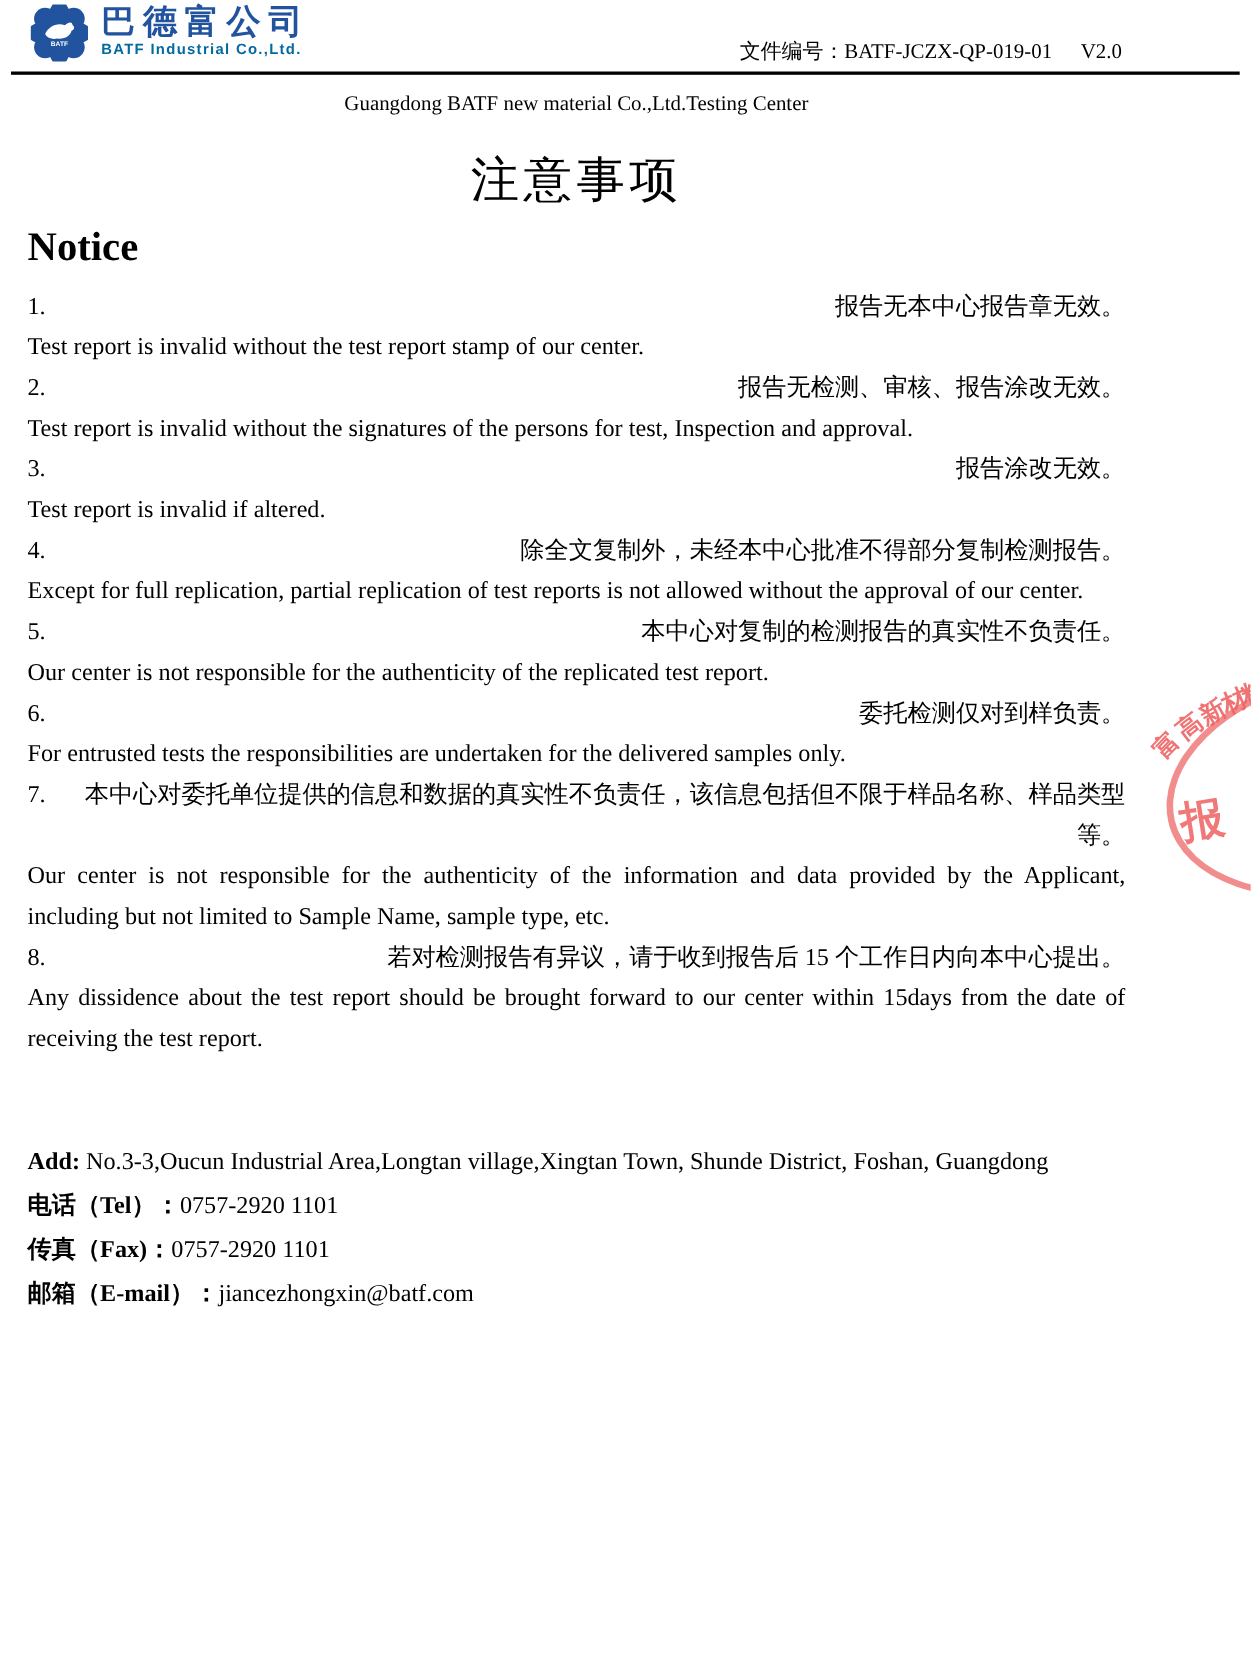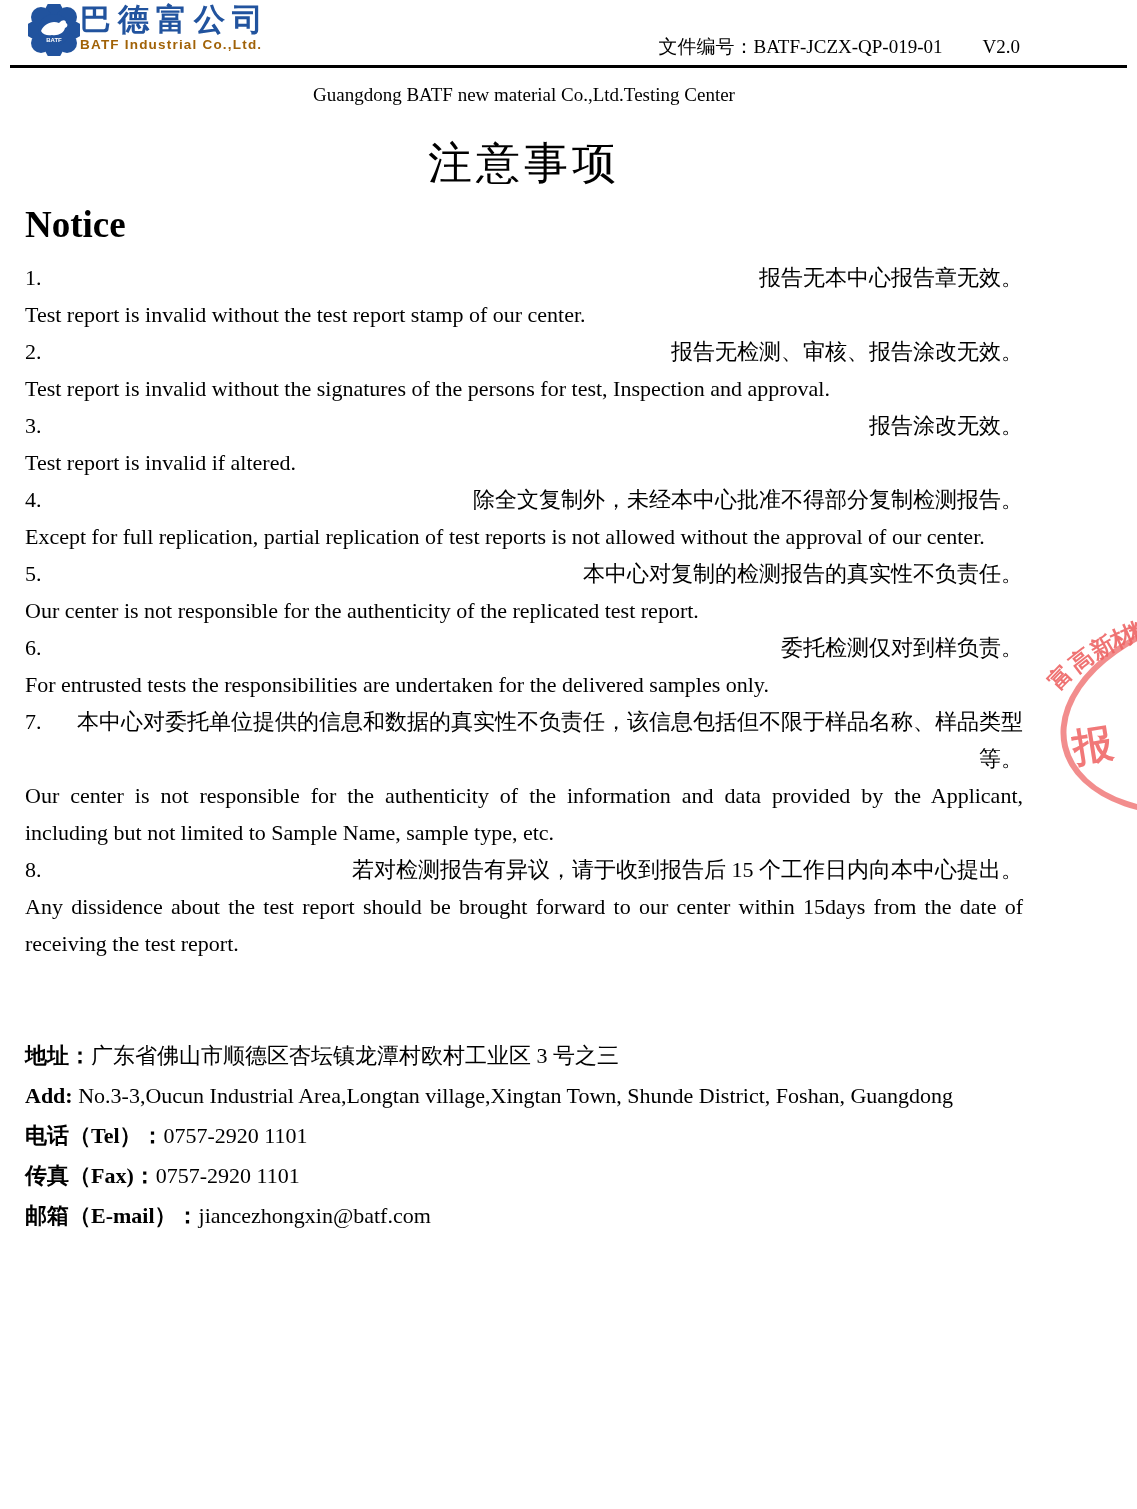--- a/index.html
+++ b/index.html
@@ -3,29 +3,29 @@
 <meta charset="utf-8">
 <style>
   html,body{margin:0;padding:0;}
   body{
     width:1137px;height:1509px;position:relative;background:#ffffff;
     overflow:hidden;
     font-family:"Liberation Serif","DejaVu Serif",serif;
     color:#000;
   }
   
-  .logo{position:absolute;left:28px;top:4px;display:flex;align-items:flex-start;gap:0;}
+  .logo{position:absolute;left:28px;top:4px;display:flex;align-items:flex-start;gap:12px;}
   .logo-text{display:flex;flex-direction:column;line-height:1;}
   .logo-zh{font-family:"Liberation Sans","DejaVu Sans",sans-serif;font-weight:bold;
            font-size:31px;color:#21539e;letter-spacing:7px;white-space:nowrap;}
   .logo-en{font-family:"Liberation Sans","DejaVu Sans",sans-serif;font-weight:bold;
-           font-size:13.5px;color:#a16207;letter-spacing:1.2px;margin-top:3px;white-space:nowrap;}
+           font-size:13.5px;color:#0369a1;letter-spacing:1.2px;margin-top:3px;white-space:nowrap;}
   .doc-number{position:absolute;left:560px;top:34px;width:460px;text-align:right;
               font-size:19px;white-space:nowrap;}
-  .doc-version{margin-left:40px;}
+  .doc-version{margin-left:26px;}
   .divider{position:absolute;left:10px;top:65px;width:1117px;height:2.5px;background:#000;}
   
   .center-name{position:absolute;left:25px;top:84px;width:998px;text-align:center;font-size:19px;}
   .title-zh{position:absolute;left:25px;top:134px;width:998px;text-align:center;
             font-size:44px;font-weight:normal;letter-spacing:4px;
             font-family:"Liberation Sans","DejaVu Sans",sans-serif;}
   .title-en{position:absolute;left:25px;top:203px;width:998px;text-align:left;
             font-size:37px;font-weight:bold;}
   
   .notices{position:absolute;left:25px;top:259px;width:998px;font-size:22px;line-height:37px;}
@@ -130,21 +130,20 @@
 
   <div class="zh-line">
     <span class="zh-num">8.</span>
     <span class="zh-text">若对检测报告有异议，请于收到报告后 15 个工作日内向本中心提出。</span>
   </div>
   <div class="en-line">Any dissidence about the test report should be brought forward to our center within 15days from the date of receiving the test report.</div>
 
 </div>
 
 <div class="contact">
-  <div><span class="lbl">地址：</span><span>广东省佛山市顺德区杏坛镇龙潭村欧村工业区 3 号之三</span></div>
   <div><span class="lbl">Add:</span><span> No.3-3,Oucun Industrial Area,Longtan village,Xingtan Town, Shunde District, Foshan, Guangdong</span></div>
   <div><span class="lbl">电话（Tel）：</span><span>0757-2920 1101</span></div>
   <div><span class="lbl">传真（Fax)：</span><span>0757-2920 1101</span></div>
   <div><span class="lbl">邮箱（E-mail）：</span><span>jiancezhongxin@batf.com</span></div>
 </div>
 
 <div class="stamp">
   <div class="stamp-ellipse"></div>
   <span class="stamp-arc-char" style="left:1049px;top:662px;transform:rotate(-46deg);">富</span>
   <span class="stamp-arc-char" style="left:1070px;top:645px;transform:rotate(-38deg);">高</span>

